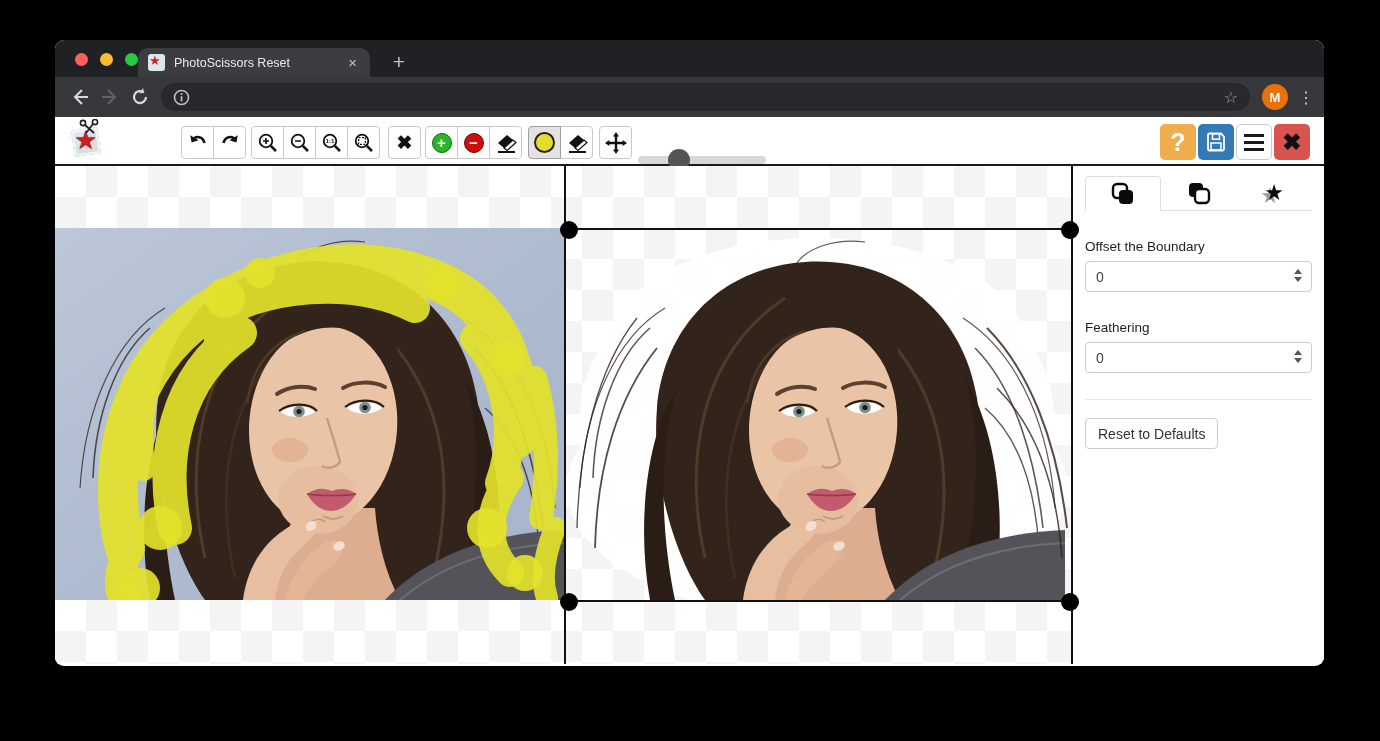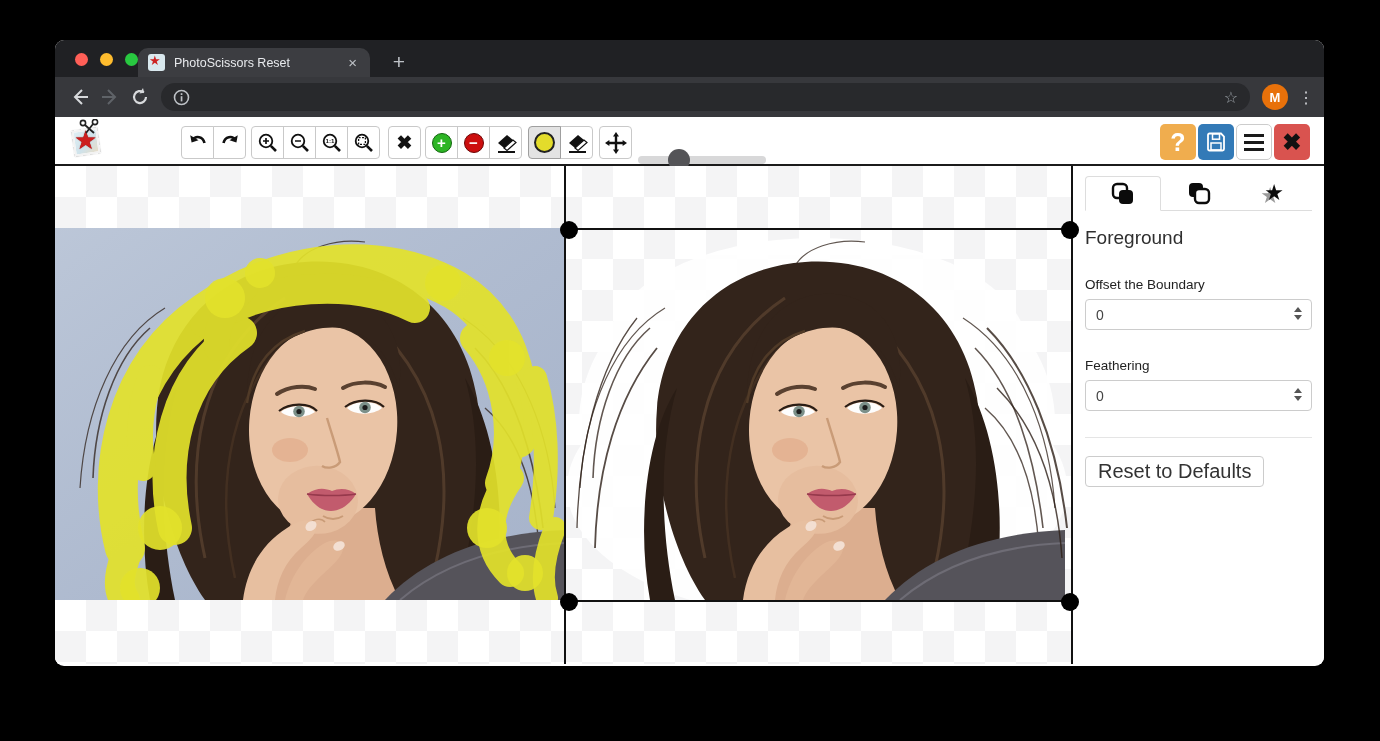--- a/index.html
+++ b/index.html
@@ -79,21 +79,21 @@
   .stab-star .back { position:absolute; left:-2px; top:2px; color:#9a9a9a; font-size:22px; }
   .stab-star .front { position:absolute; left:2px; top:-1px; color:#0b0b0b; font-size:22px; }
 
   .pane-heading { margin-top:16px; font-size:19px; color:#2f2f2f; }
   .field-label { margin-top:28px; font-size:13.5px; font-weight:normal; color:#222; }
   .selectbox { margin-top:7px; position:relative; width:227px; height:31px; border:1px solid #ccc; border-radius:4px; background:#fff; display:flex; align-items:center; padding:0 10px; font-size:14px; color:#444; }
   .spinner { position:absolute; right:9px; top:7px; display:flex; flex-direction:column; gap:3px; }
   .spinner b.up { width:0; height:0; border-left:4px solid transparent; border-right:4px solid transparent; border-bottom:5px solid #555; }
   .spinner b.dn { width:0; height:0; border-left:4px solid transparent; border-right:4px solid transparent; border-top:5px solid #555; }
   .sidebar hr { border:none; border-top:1px solid #e5e5e5; margin:26px 0 0 0; }
-  .reset-btn { margin-top:18px; height:31px; padding:0 12px; background:#fff; border:1px solid #ccc; border-radius:4px; font-size:20px; color:#333; display:inline-flex; align-items:center; font-family:"Liberation Sans",sans-serif; }
+  .reset-btn { margin-top:18px; height:31px; padding:0 12px; background:#fff; border:1px solid #ccc; border-radius:4px; font-size:14px; color:#333; display:inline-flex; align-items:center; font-family:"Liberation Sans",sans-serif; }
 </style>
 </head>
 <body>
 
 <div class="window">
 
   <div class="tabstrip">
     <div class="traffic">
       <div class="light red"></div>
       <div class="light yellow"></div>
@@ -405,21 +405,20 @@
           </svg>
         </div>
         <div class="stab">
           <div class="stab-star">
             <span class="back">★</span>
             <span class="front">★</span>
           </div>
         </div>
       </div>
 
-      <div class="pane-heading">Foreground</div>
 
       <div class="field-label">Offset the Boundary</div>
       <div class="selectbox">
         <span>0</span>
         <span class="spinner">
             <b class="up"></b>
             <b class="dn"></b>
           </span>
       </div>
 

